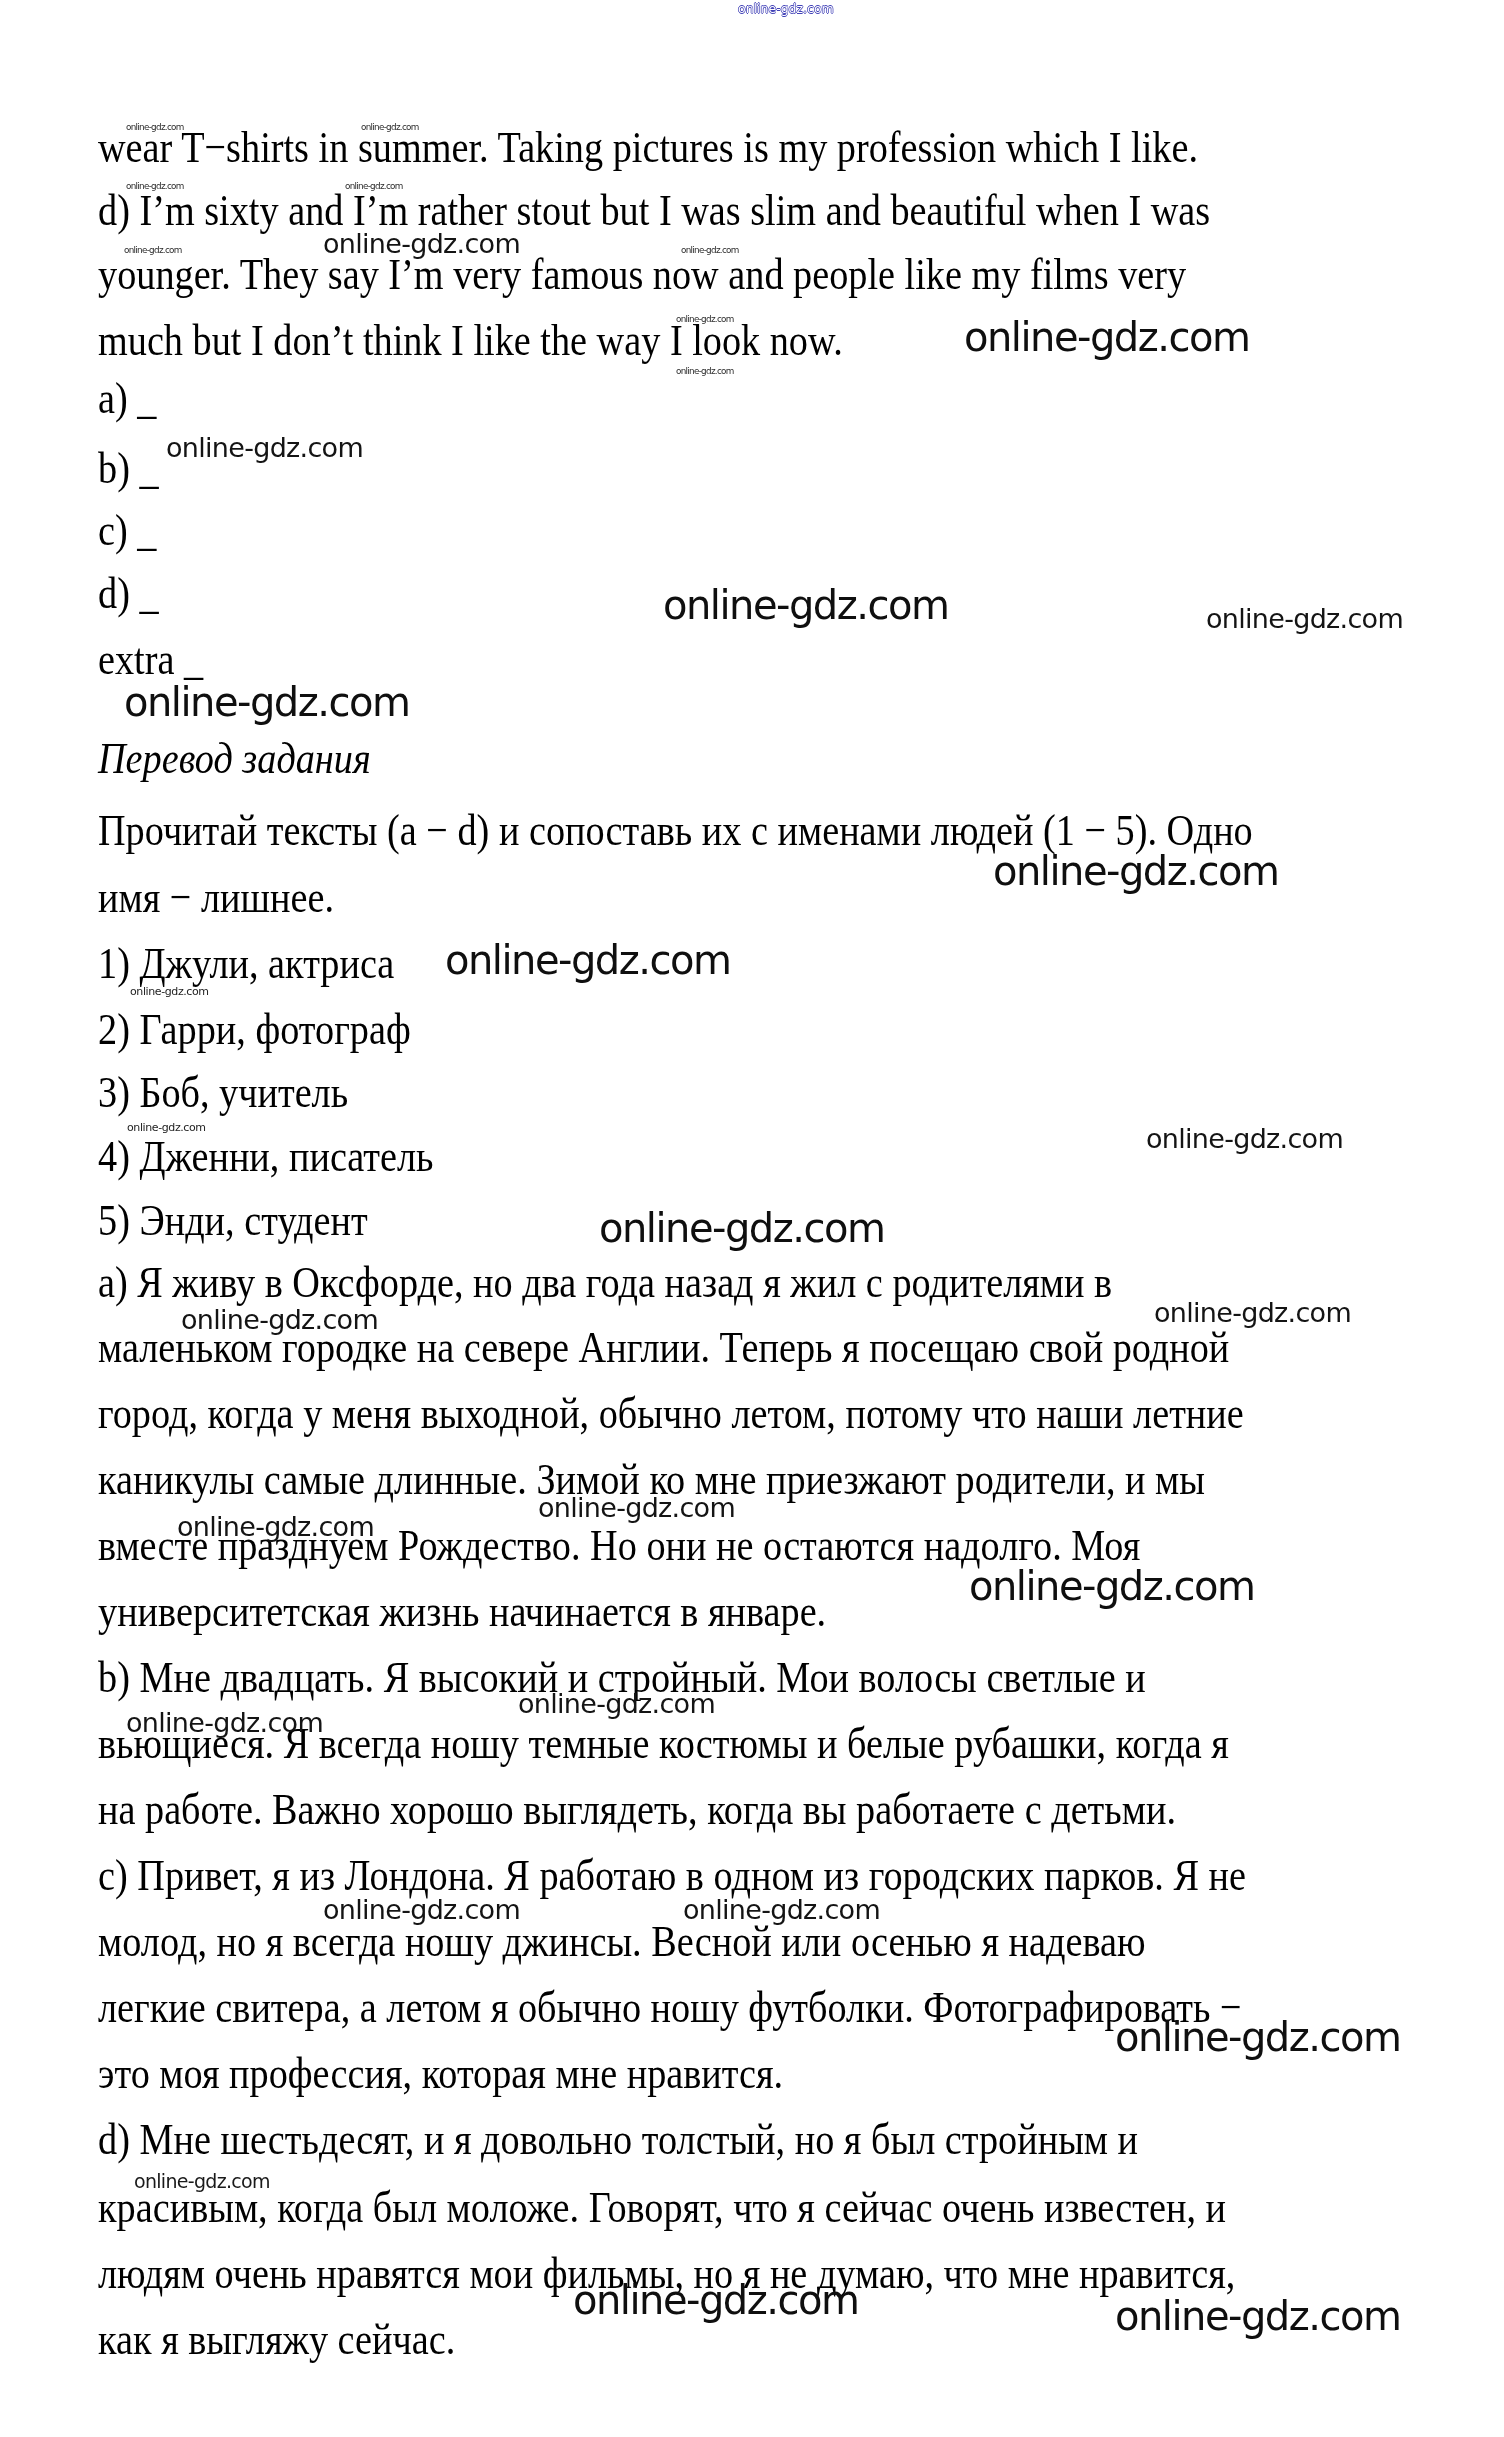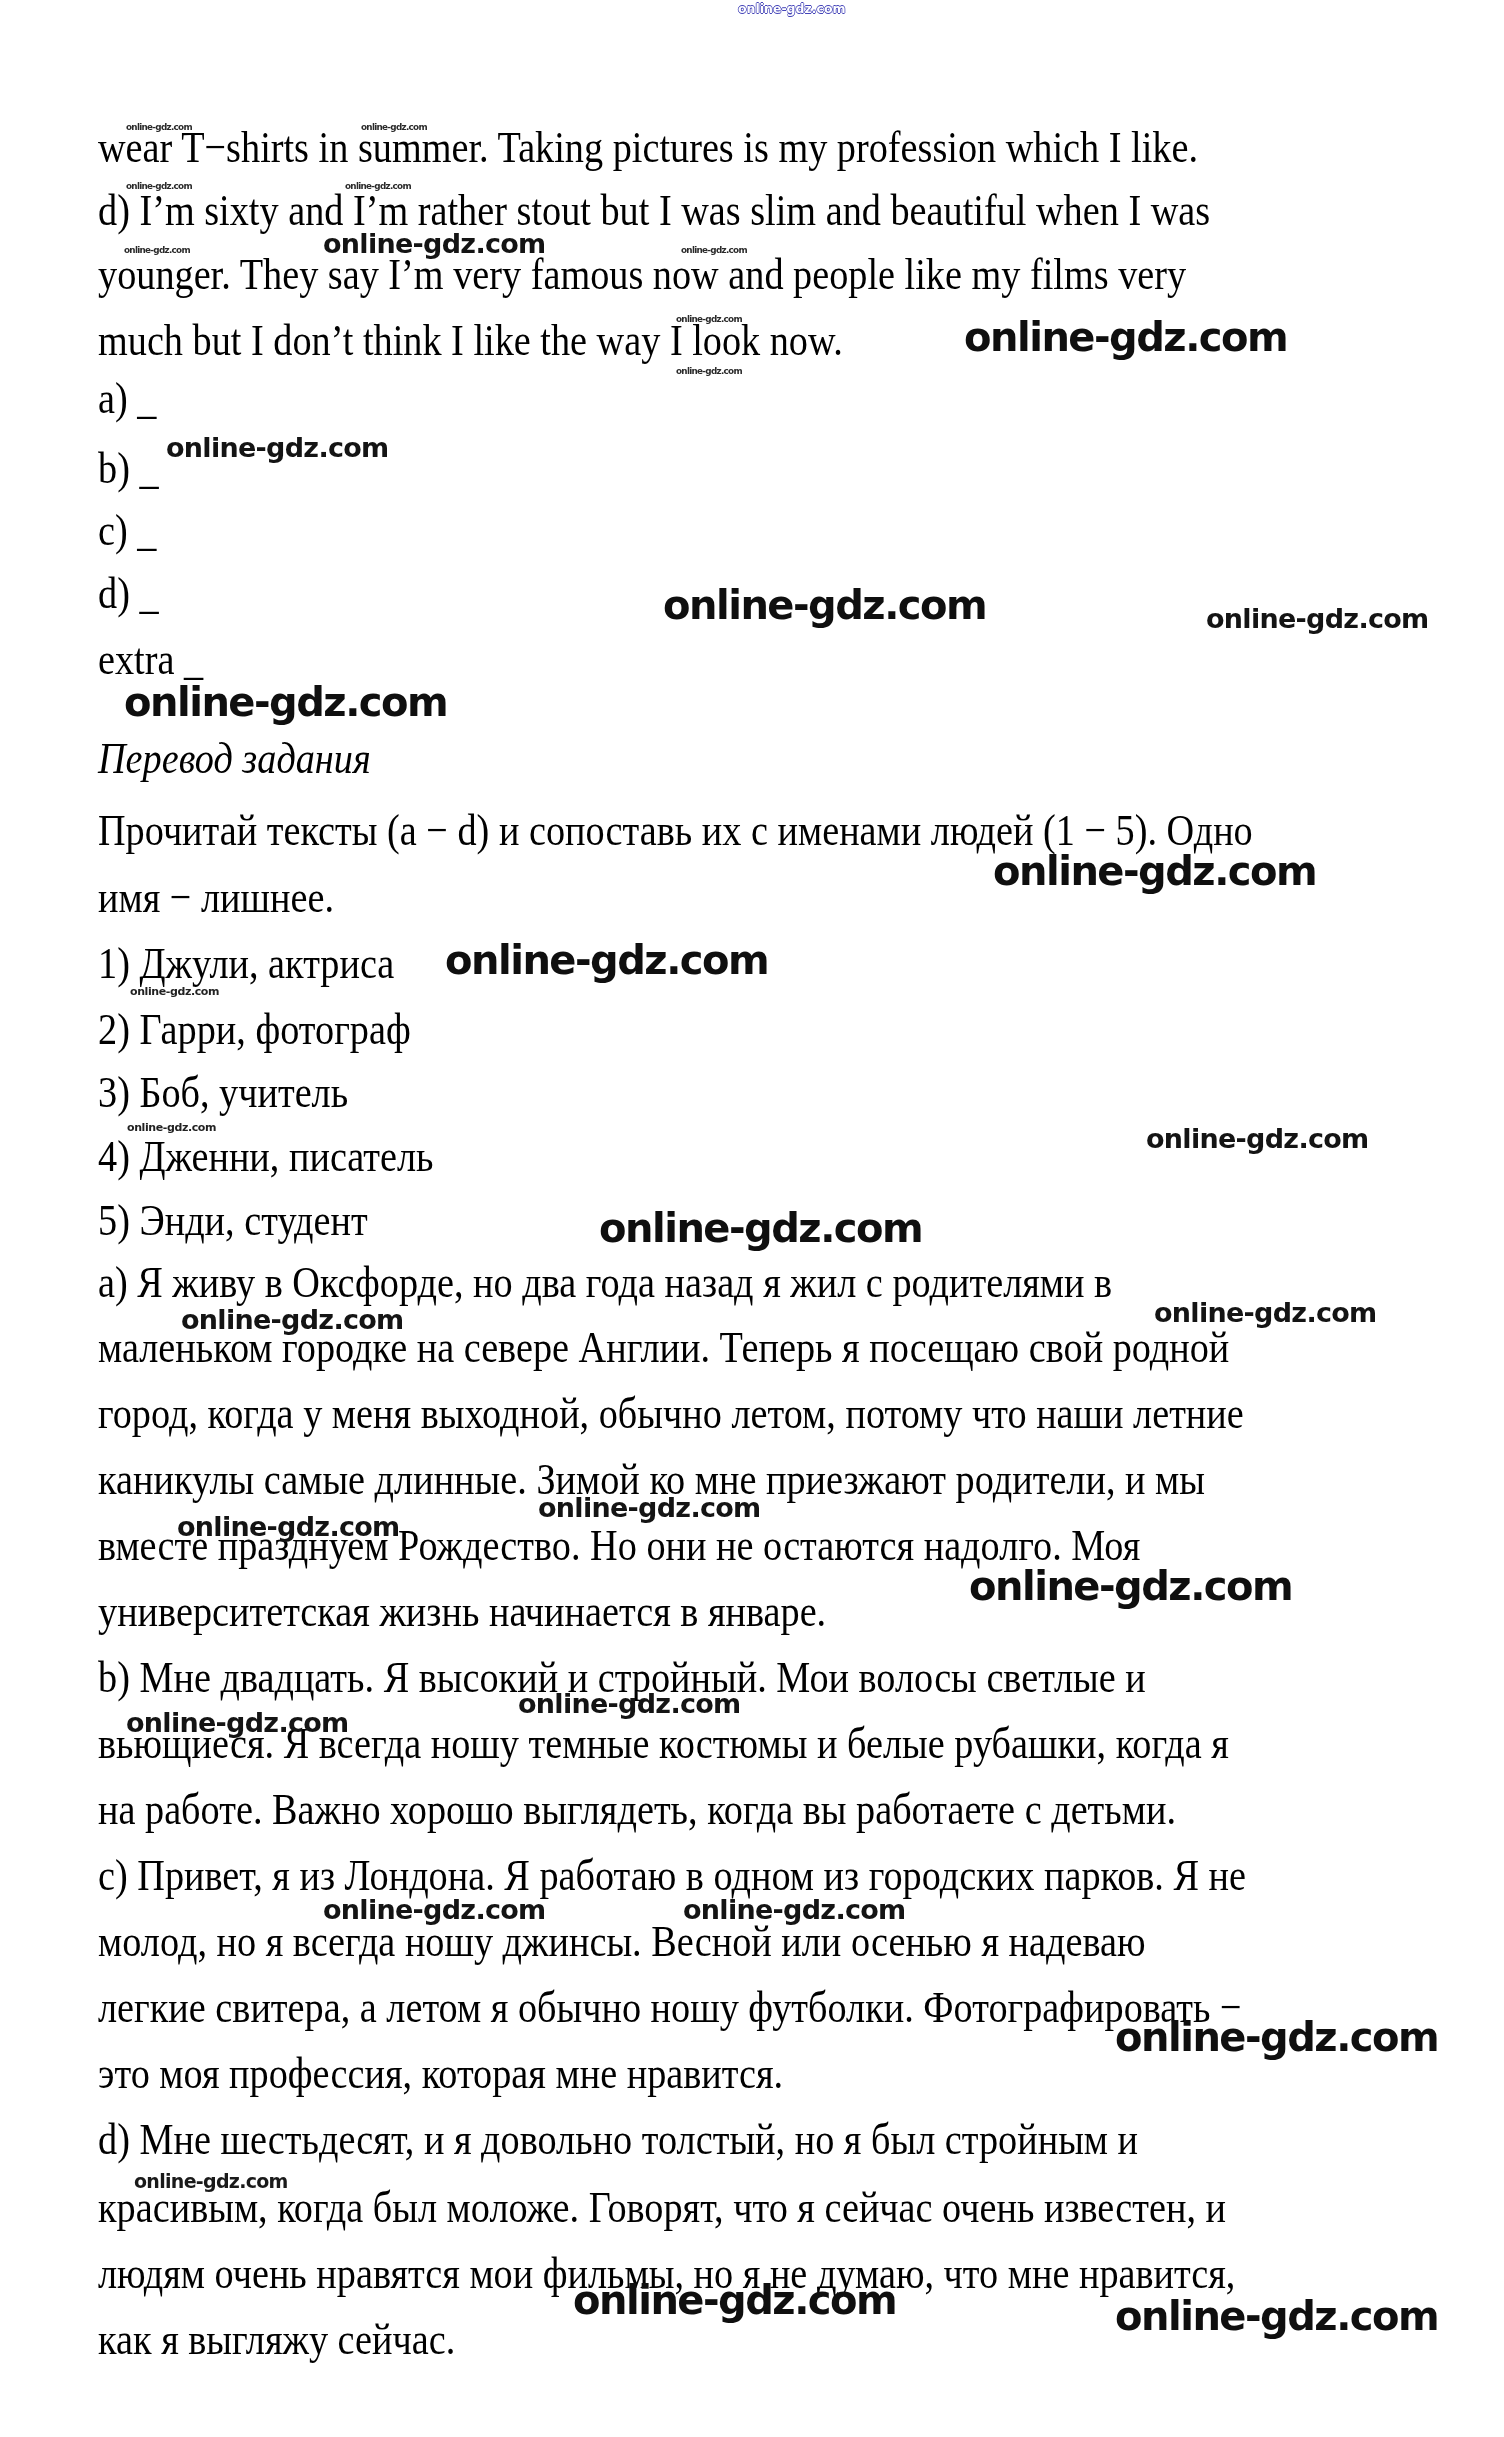--- a/index.html
+++ b/index.html
@@ -17,21 +17,21 @@
     line-height: 1;
     color: #000000;
     white-space: nowrap;
     transform: scaleX(0.85);
     transform-origin: 0 0;
   }
   .line.italic { font-style: italic; }
   .wm {
     position: absolute;
     font-family: "DejaVu Sans", "Liberation Sans", sans-serif;
-    font-weight: bold;
+    font-weight: normal;
     color: #161616;
     white-space: nowrap;
     line-height: 1;
     padding-left: 32px;
   }
   .wm.tiny     { font-size: 8.8px; letter-spacing: -0.7px;   color: #2a2a2a; }
   .wm.small    { font-size: 11px; letter-spacing: -0.4px; color: #222222; }
   .wm.smallmed { font-size: 19px; letter-spacing: -0.7px;   color: #1a1a1a; }
   .wm.med      { font-size: 27px; letter-spacing: -0.7px;   color: #141414; }
   .wm.big      { font-size: 40px; letter-spacing: -1.5px;   color: #0f0f0f; }

